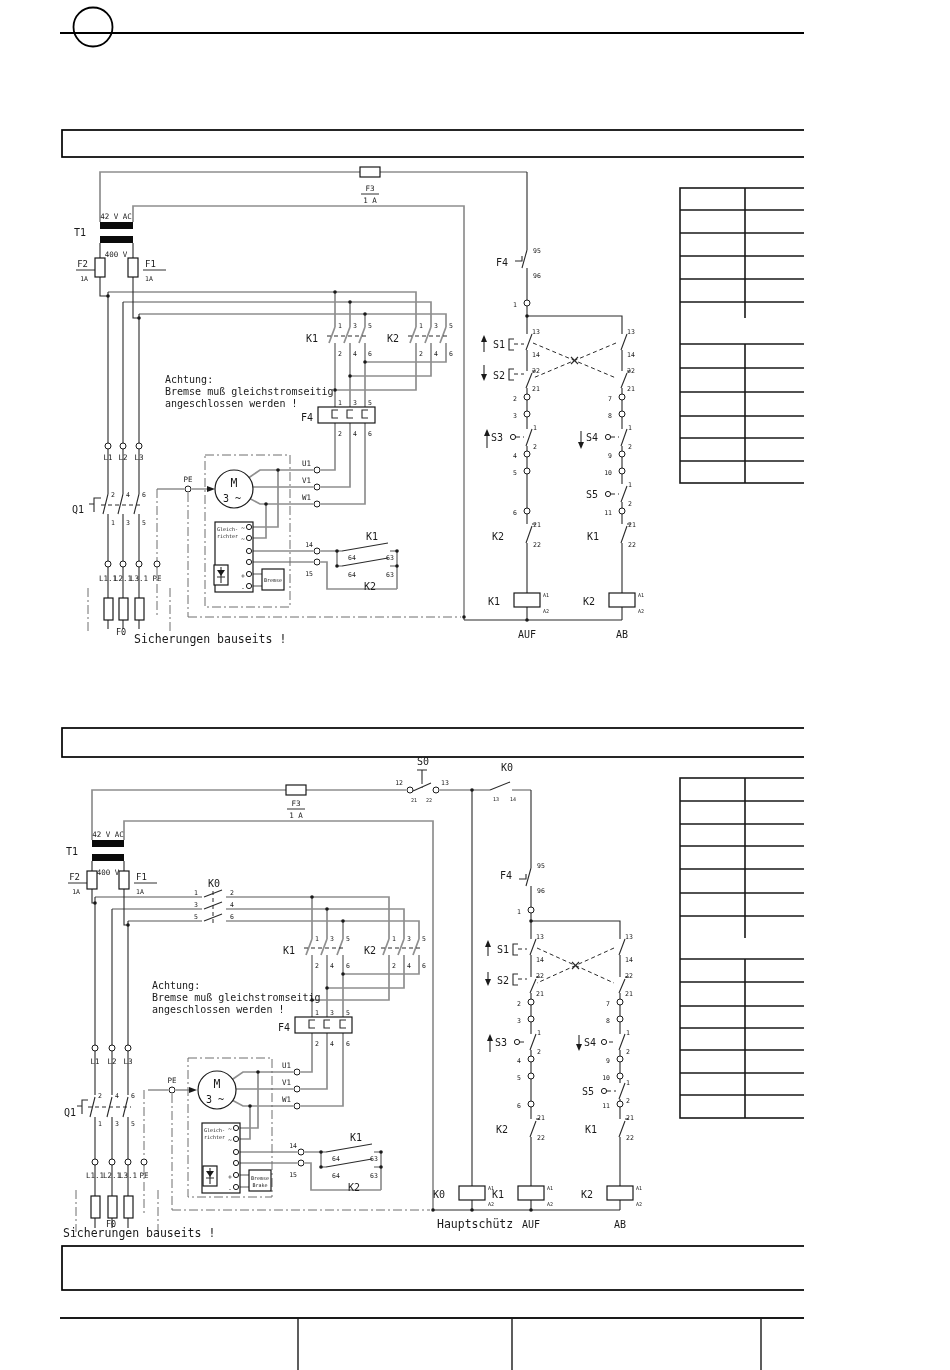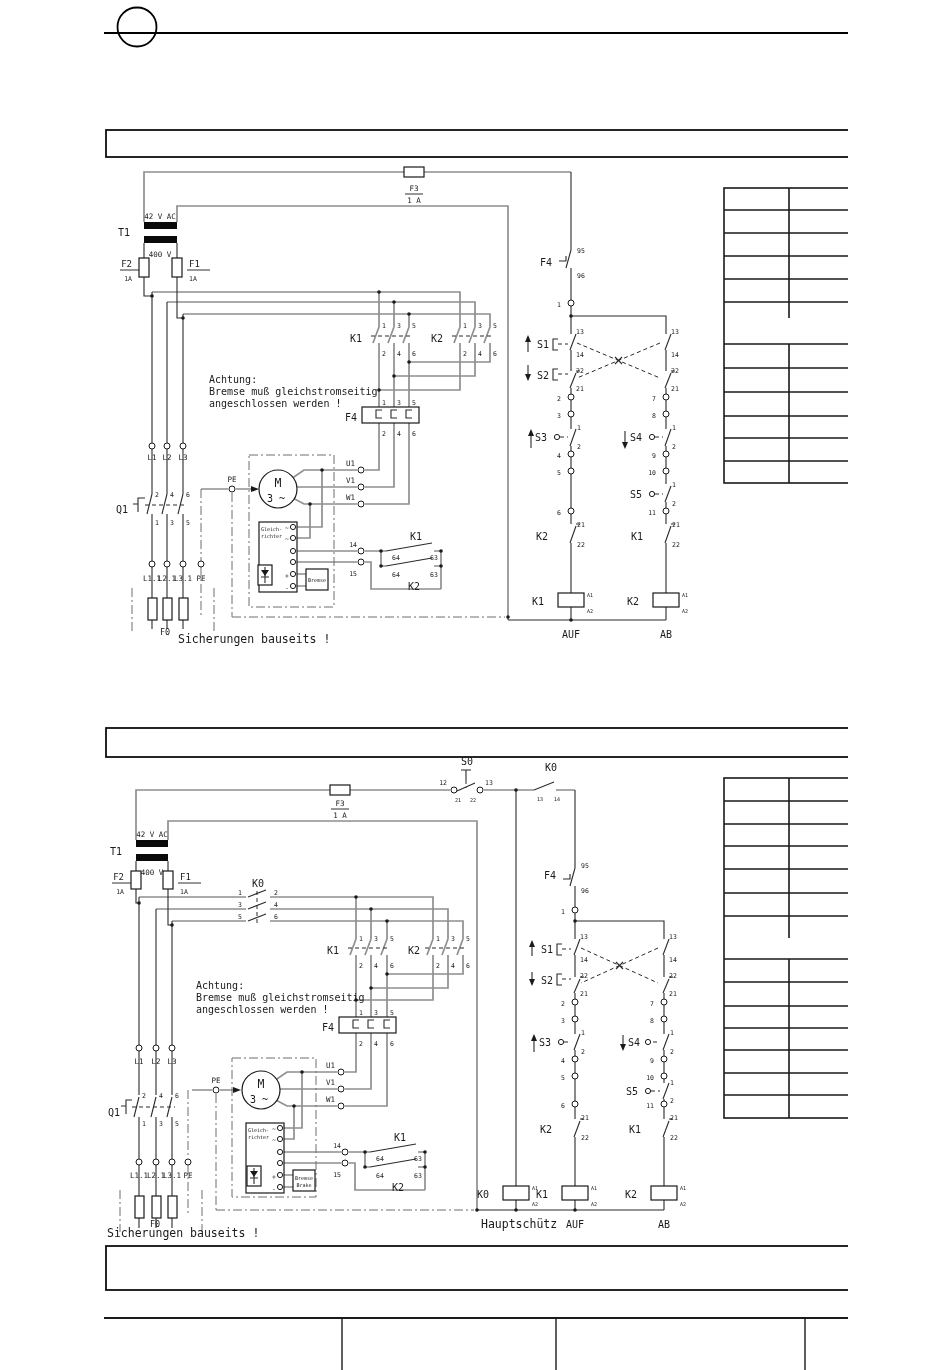--- a/index.html
+++ b/index.html
@@ -1,17 +1,17 @@
 <!DOCTYPE html>
 <html><head>
 <meta charset="utf-8">
 <style>
   html,body{margin:0;padding:0;background:#fff;}
   #page{position:relative;width:804px;height:1370px;background:#fff;overflow:hidden;
-        font-family:"DejaVu Sans Mono", monospace;margin-left:44px;}
+        font-family:"DejaVu Sans Mono", monospace;}
   svg{position:absolute;left:0;top:0;}
   svg text{font-family:"DejaVu Sans Mono", monospace;fill:#1a1a1a;}
   .t5{font-size:5px}.t6{font-size:6.5px}.t7{font-size:7.5px}.t8{font-size:8.5px}
   .t9{font-size:9px}.t10{font-size:10px}.t11{font-size:11.5px}
   .as{text-anchor:start}.am{text-anchor:middle}.ae{text-anchor:end}
   .wire-g{stroke:#8f8f8f;stroke-width:1.7;fill:none}
   .wire-b{stroke:#2b2b2b;stroke-width:1.1;fill:none}
   .wire-d{stroke:#2b2b2b;stroke-width:1;fill:none;stroke-dasharray:4 3}
   .dashdot{stroke:#6f6f6f;stroke-width:1;fill:none;stroke-dasharray:9 3 2 3}
   .comp{stroke:#1a1a1a;stroke-width:1.2;fill:#fff}

